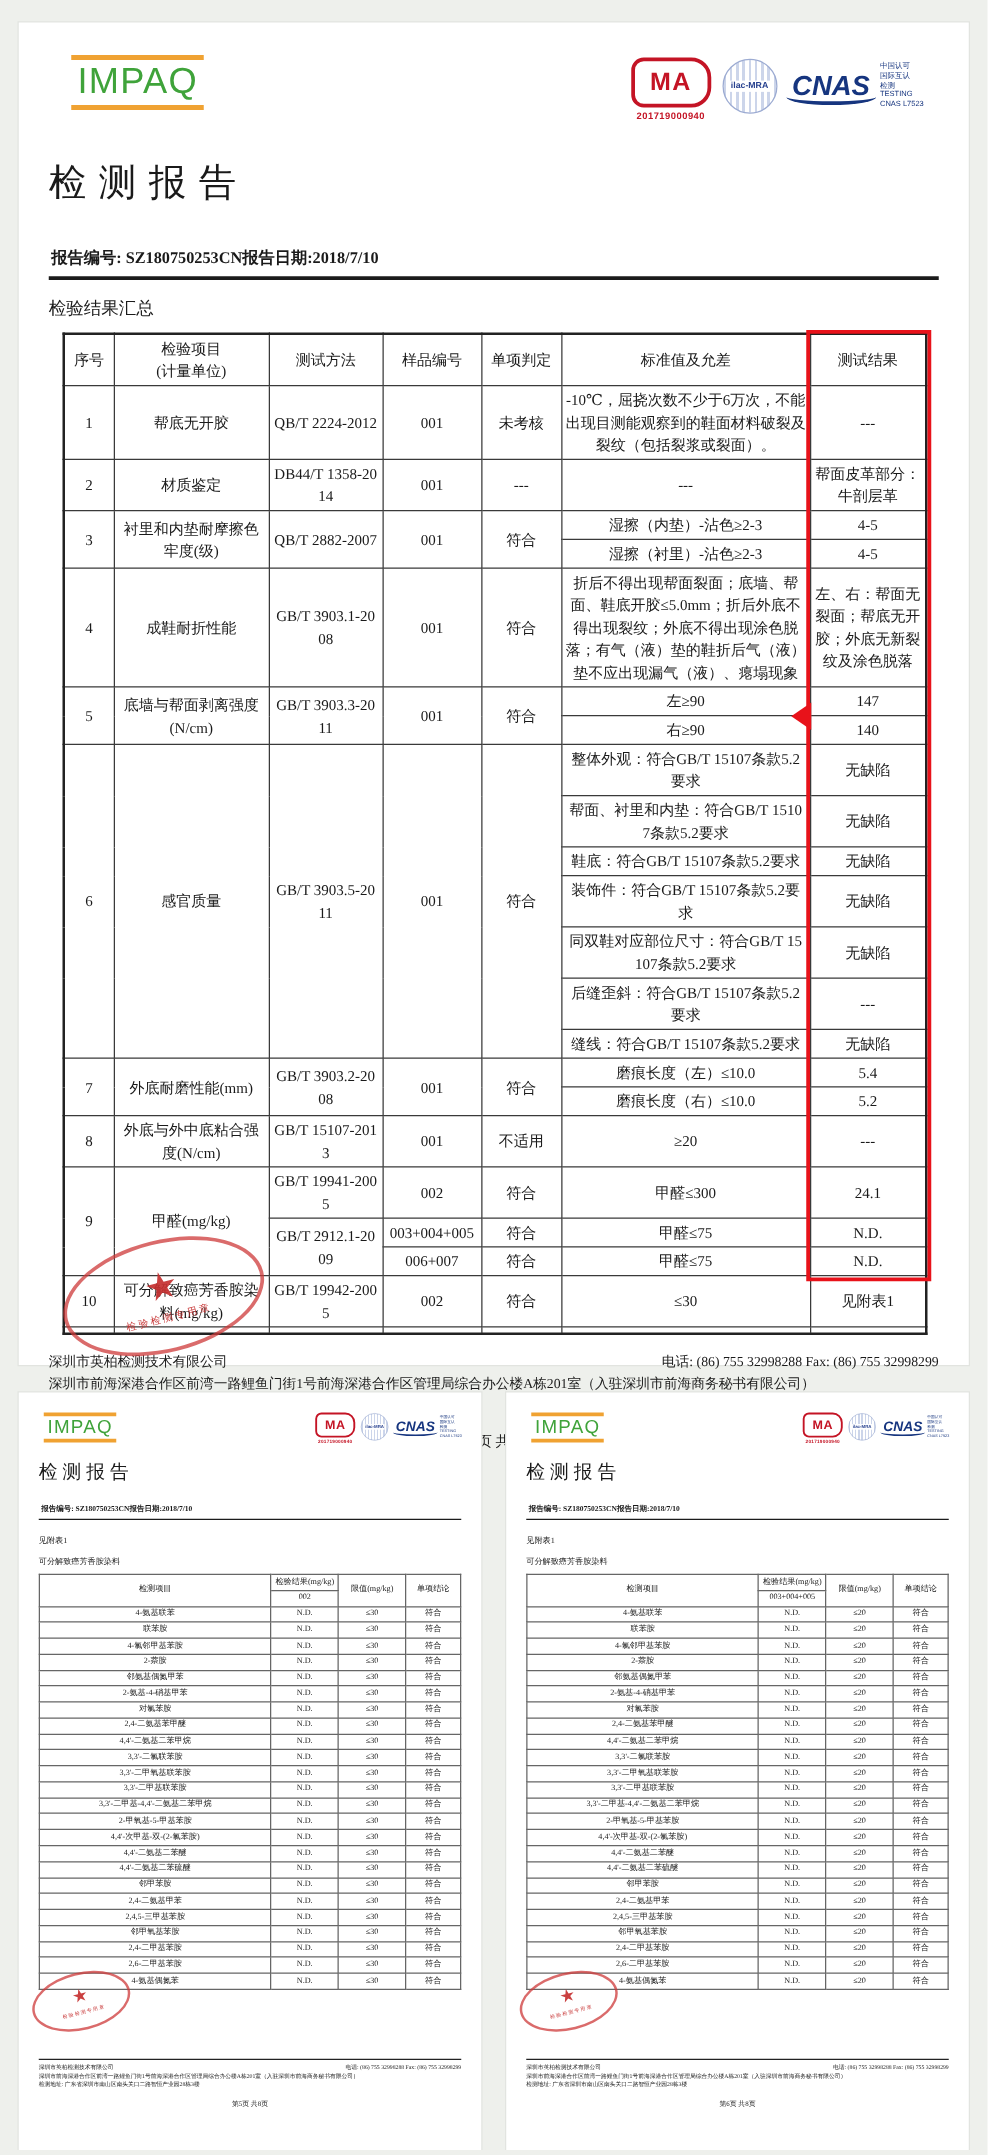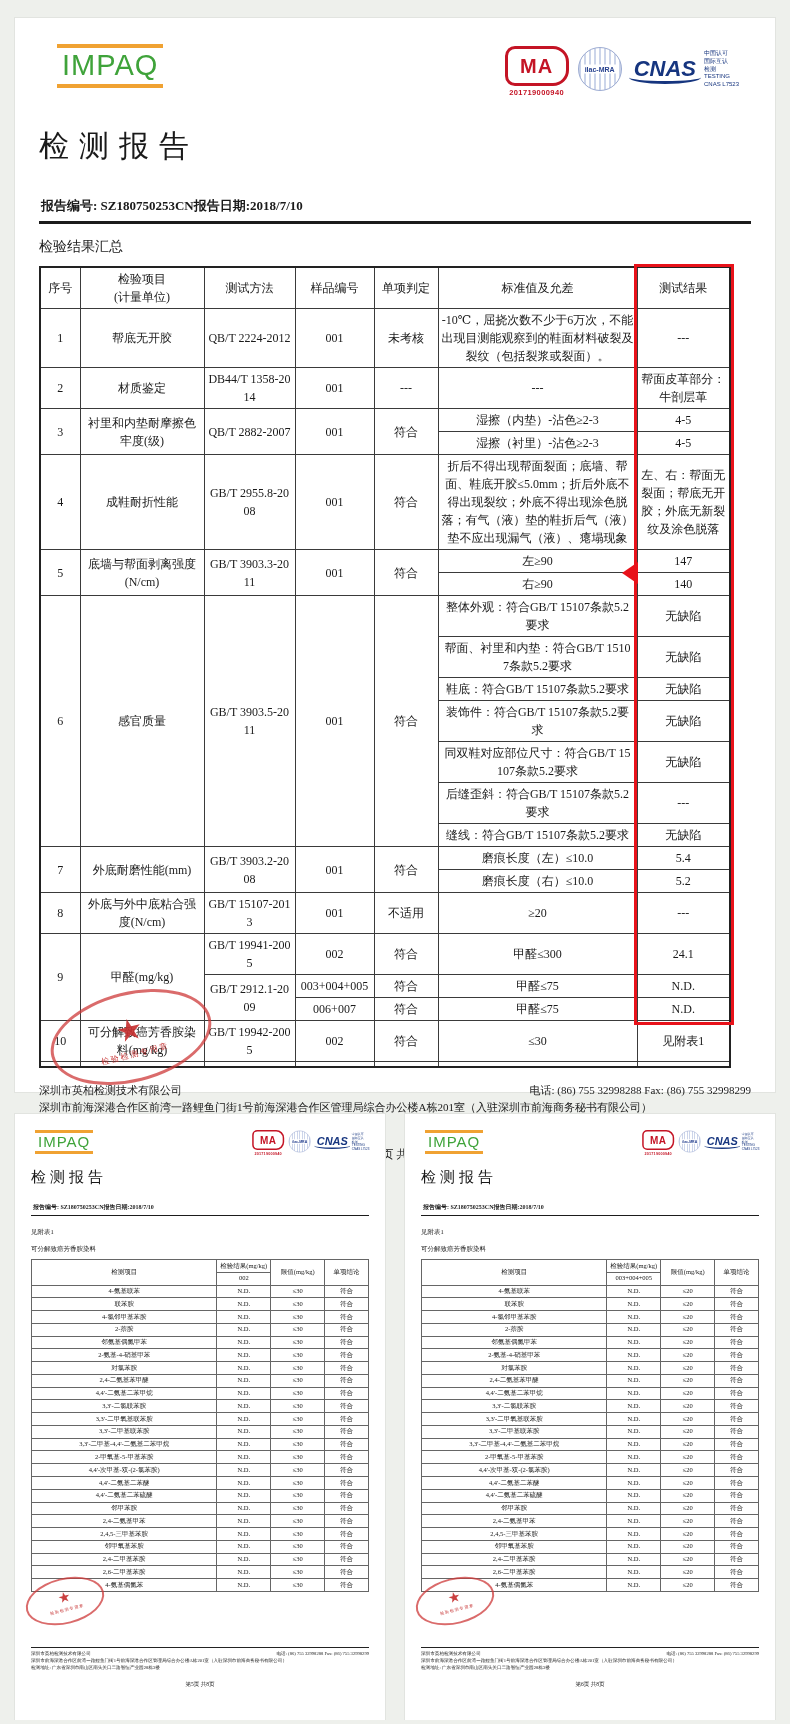--- a/index.html
+++ b/index.html
@@ -92,21 +92,21 @@
   .report-line{
     display:flex;justify-content:flex-start;align-items:flex-end;
     font-size:13px;font-weight:700;
     margin-top:30px;
     border-bottom:3px solid #1b1b1b;
     padding:0 2px 6px;
   }
   .summary-title{
     text-align:left;font-size:14px;margin:14px 0 10px;
   }
-  #table-wrap{position:relative;width:752px;margin:0 auto;}
+  #table-wrap{position:relative;width:690px;margin:0 auto;}
   #main-table{
     border-collapse:collapse;
     table-layout:fixed;
     width:690px;
     font-size:12px;
     border:2px solid #222;
   }
   #main-table th,#main-table td{
     border:1px solid #3a3a3a;
     padding:2px 3px;
@@ -281,21 +281,21 @@
             <td>湿擦（内垫）-沾色≥2-3</td>
             <td class="rz">4-5</td>
           </tr>
           <tr>
             <td>湿擦（衬里）-沾色≥2-3</td>
             <td class="rz">4-5</td>
           </tr>
           <tr>
             <td>4</td>
             <td>成鞋耐折性能</td>
-            <td>GB/T 2955.8-2008</td>
+            <td>GB/T 3903.1-2008</td>
             <td>001</td>
             <td>符合</td>
             <td>折后不得出现帮面裂面；底墙、帮面、鞋底开胶≤5.0mm；折后外底不得出现裂纹；外底不得出现涂色脱落；有气（液）垫的鞋折后气（液）垫不应出现漏气（液）、瘪塌现象</td>
             <td class="rz">左、右：帮面无裂面；帮底无开胶；外底无新裂纹及涂色脱落</td>
           </tr>
           <tr>
             <td rowspan="2">5</td>
             <td rowspan="2">底墙与帮面剥离强度(N/cm)</td>
             <td rowspan="2">GB/T 3903.3-2011</td>
             <td rowspan="2">001</td>

